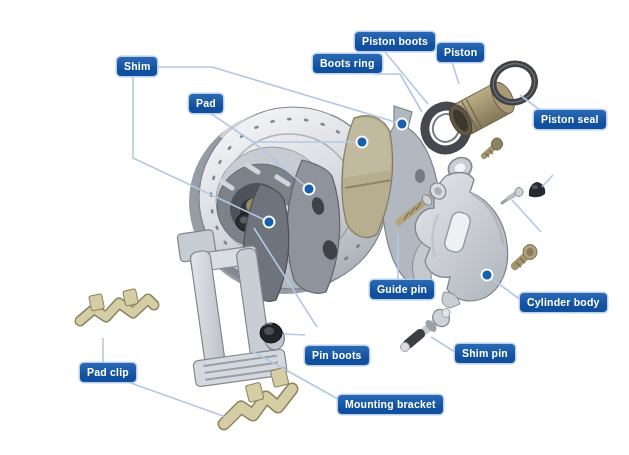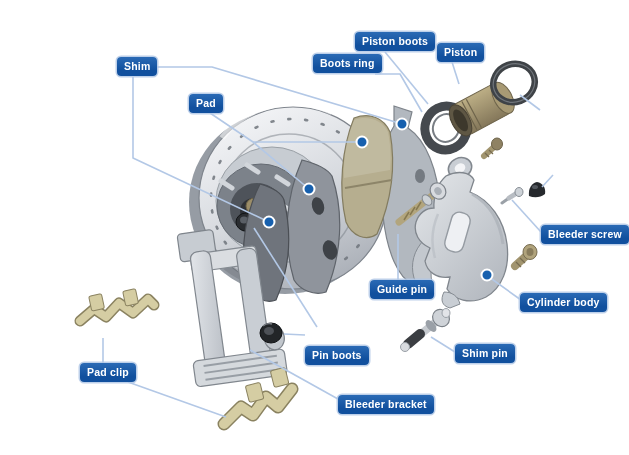--- a/index.html
+++ b/index.html
@@ -226,21 +226,21 @@
     <circle cx="269" cy="222" r="5.5"></circle>
     <circle cx="487" cy="275" r="5.5"></circle>
   </g>
 </svg>
 
   <div class="label" style="left:117px;top:57px">Shim</div>
   <div class="label" style="left:189px;top:94px">Pad</div>
   <div class="label" style="left:355px;top:32px">Piston boots</div>
   <div class="label" style="left:437px;top:43px">Piston</div>
   <div class="label" style="left:313px;top:54px">Boots ring</div>
-  <div class="label" style="left:541px;top:225px">Bleeder screw</div>
+  <div class="label" style="left:534px;top:110px">Piston seal</div>
   <div class="label" style="left:520px;top:293px">Cylinder body</div>
   <div class="label" style="left:370px;top:280px">Guide pin</div>
   <div class="label" style="left:455px;top:344px">Shim pin</div>
   <div class="label" style="left:305px;top:346px">Pin boots</div>
-  <div class="label" style="left:338px;top:395px">Bleeder bracket</div>
+  <div class="label" style="left:338px;top:395px">Mounting bracket</div>
   <div class="label" style="left:80px;top:363px">Pad clip</div>
 
 </div>
 
 </body></html>

